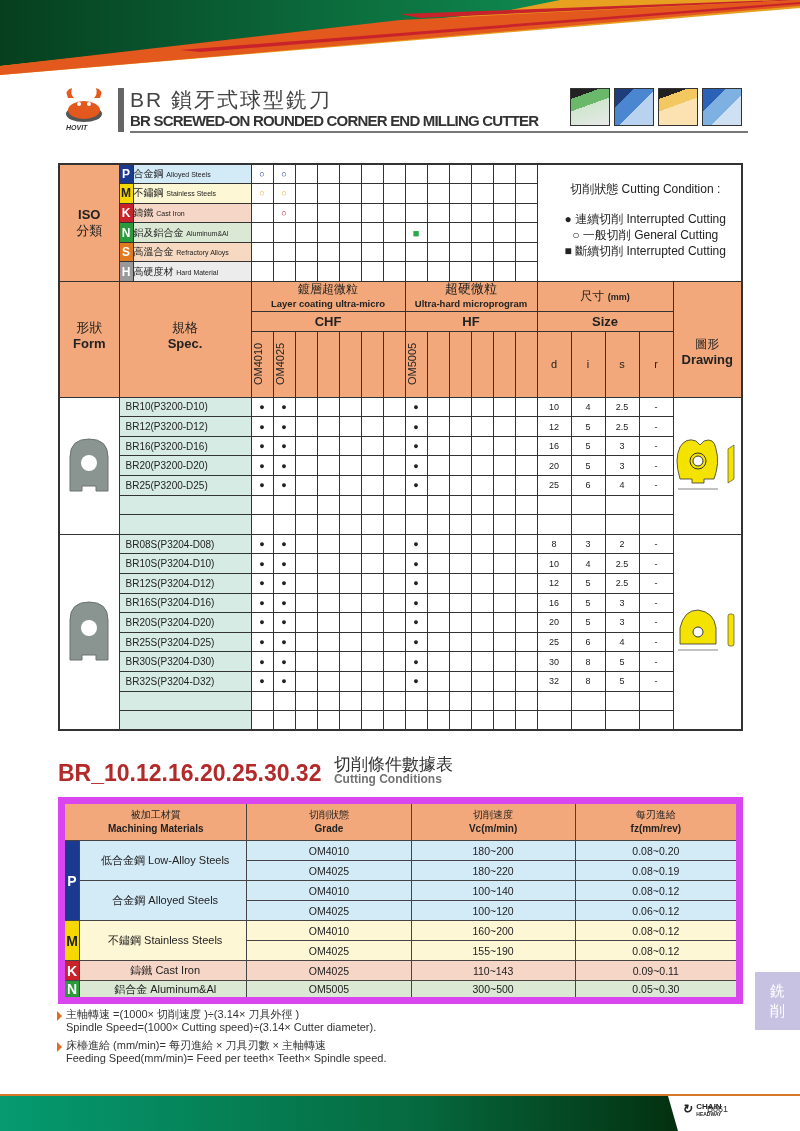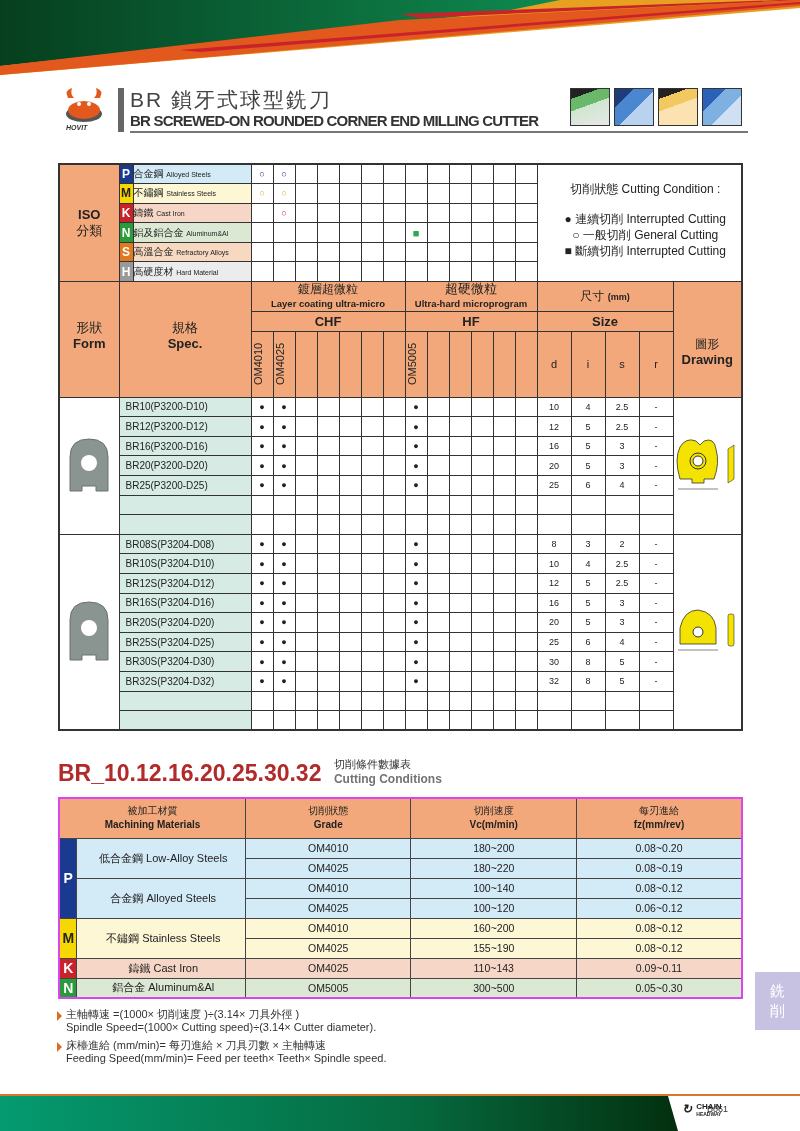--- a/index.html
+++ b/index.html
@@ -26,23 +26,23 @@
 .cc{text-align:right;padding-left:12px !important;font-size:12px !important;line-height:16px;vertical-align:top !important;padding-top:16px !important}
 .spec{background:#d6ebe3;text-align:left !important;padding-left:6px !important;font-size:10px !important}
 .vert{writing-mode:vertical-rl;transform:rotate(180deg);font-size:11px;height:96px}
 .dot{font-size:13px}
 .h13{font-size:13px !important}
 .circ{font-size:11px}
 
 .sec2{position:absolute;left:58px;top:757px}
 .big{font-size:23px;font-weight:bold;color:#b22a2a;display:inline-block;vertical-align:bottom}
 .sub{display:inline-block;vertical-align:bottom;margin-left:8px;line-height:15px}
-.sub .cn{font-size:11px;color:#333}
+.sub .cn{font-size:17px;color:#333}
 .sub .en{font-size:12px;font-weight:bold;color:#737373}
-.t2{position:absolute;left:58px;top:797px;width:685px;border:2px solid #d946ef}
+.t2{position:absolute;left:58px;top:797px;width:685px;border:7px solid #d946ef}
 .t2 td{border:1px solid #444;height:20px;font-size:10.5px;text-align:center;padding:0}
 .t2 .hd td{height:40px;font-size:10px;line-height:14px}
 .blu{background:#d3eaf7}
 .yel{background:#fdf7d5}
 .pnk{background:#f6d6c6}
 .grn{background:#dbe9d4}
 .mcell{text-align:left;padding-left:4px !important;font-size:11px !important}
 
 .notes{position:absolute;left:66px;top:1008px;font-size:11px;line-height:13px;color:#333}
 .notes .n{position:relative;padding-left:0;margin-bottom:5px}

